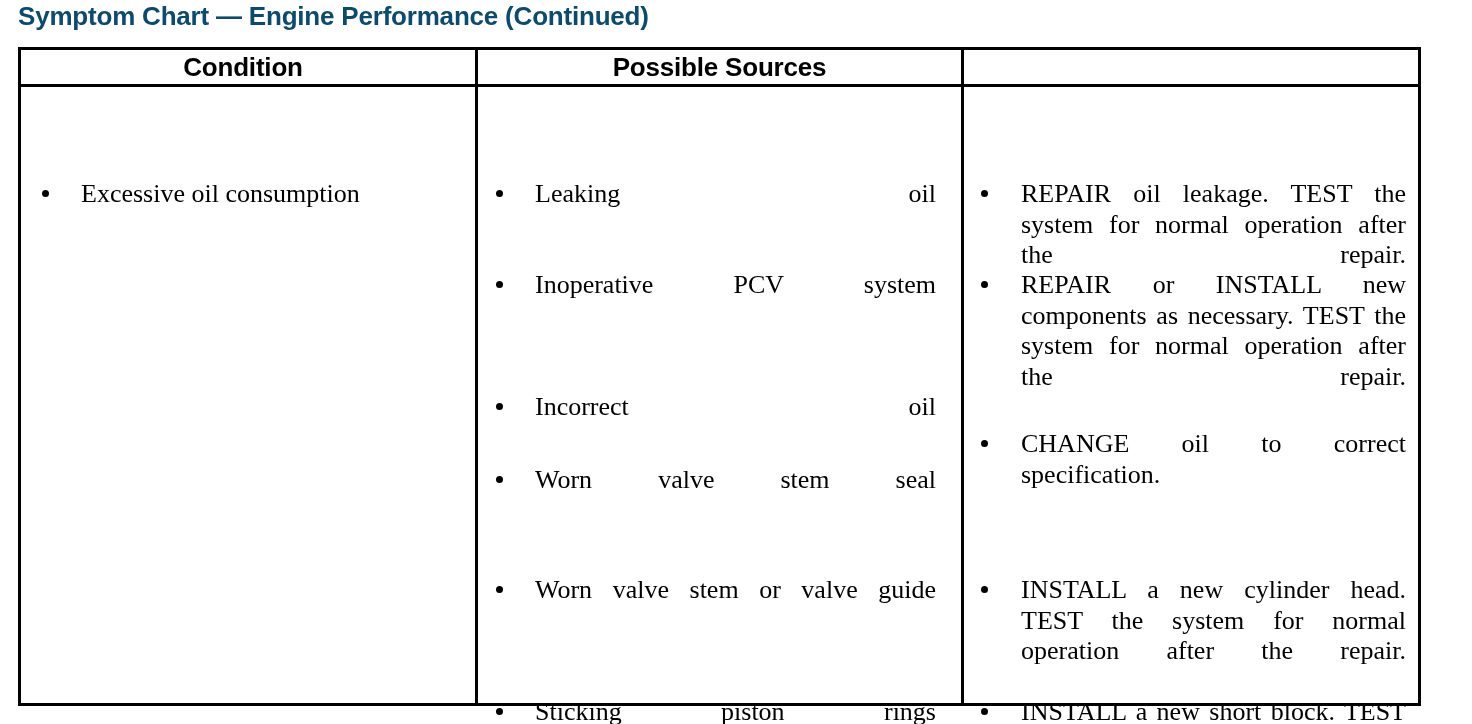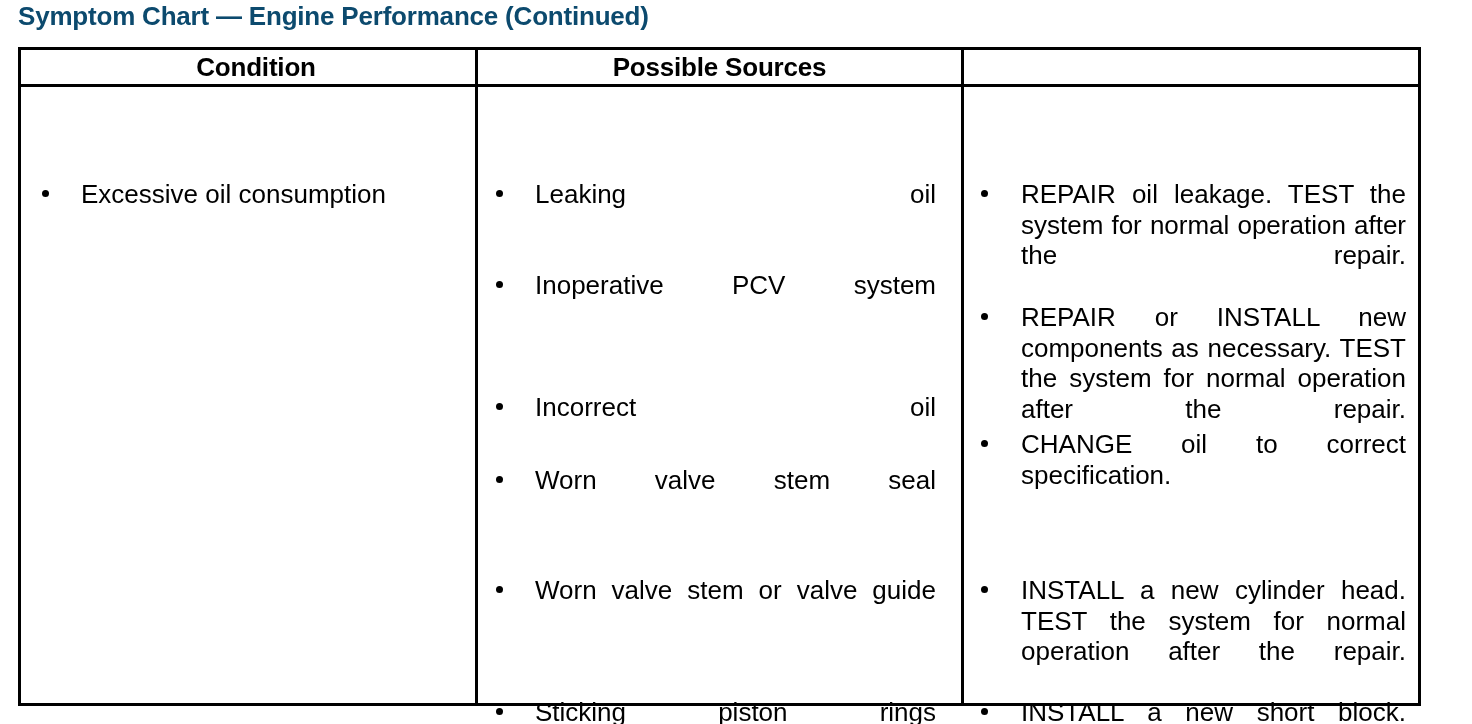--- a/index.html
+++ b/index.html
@@ -77,21 +77,21 @@
     display: flex;
     align-items: center;
     justify-content: center;
     font-family: "Liberation Sans Narrow", "Liberation Sans", "DejaVu Sans", sans-serif;
     font-weight: bold;
     font-size: 26px;
     letter-spacing: -0.2px;
     line-height: 30px;
     color: #000000;
   }
-  .header-cell.h-condition { left: 13px;   width: 444px; }
+  .header-cell.h-condition { left: 0px;   width: 444px; }
   .header-cell.h-sources   { left: 457px; width: 483px; }
   .header-cell.h-action    { left: 943px; width: 454px; }
 
   
   .body-col {
     position: absolute;
     top: 37px;
     bottom: 0;
   }
   .body-col.c-condition { left: 0px;   width: 454px; }
@@ -107,21 +107,21 @@
     position: absolute;
     left: 0;
     top: 11px;
     width: 7px;
     height: 7px;
     background: #000000;
     border-radius: 50%;
   }
   .bullet-item .bullet-text {
     display: block;
-    font-family: Liberation Sans, sans-serif;
+    font-family: Liberation Serif, serif;
     font-size: 26px;
     line-height: 30.6px;
     color: #000000;
     text-align: justify;
     text-justify: inter-word;
     hyphens: none;
   }
 
   
   .c-condition .bullet-item { left: 21px; width: 415px; }
@@ -184,21 +184,21 @@
         <div class="bullet-item" style="top: 610px;">
           <span class="bullet-dot"></span>
           <span class="bullet-text">Sticking piston rings</span>
         </div>
       </div>
     <div class="body-col c-action">
         <div class="bullet-item" style="top: 92px;">
           <span class="bullet-dot"></span>
           <span class="bullet-text">REPAIR oil leakage. TEST the system for normal operation after the repair.</span>
         </div>
-        <div class="bullet-item" style="top: 183px; margin-top: 32px;">
+        <div class="bullet-item" style="top: 183px;">
           <span class="bullet-dot"></span>
           <span class="bullet-text">REPAIR or INSTALL new components as necessary. TEST the system for normal operation after the repair.</span>
         </div>
         <div class="bullet-item" style="top: 294px; margin-top: 48px;">
           <span class="bullet-dot"></span>
           <span class="bullet-text">CHANGE oil to correct specification.</span>
         </div>
         <div class="bullet-item" style="top: 488px;">
           <span class="bullet-dot"></span>
           <span class="bullet-text">INSTALL a new cylinder head. TEST the system for normal operation after the repair.</span>

